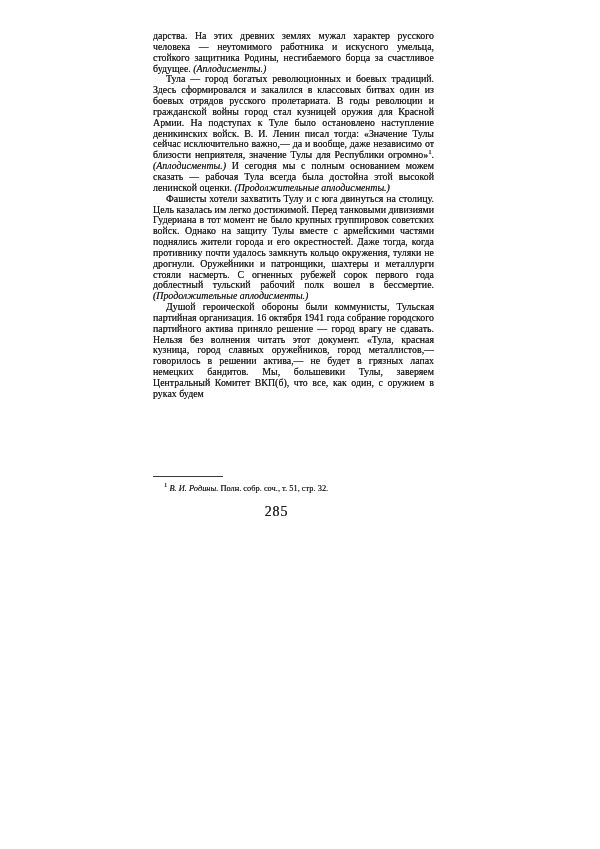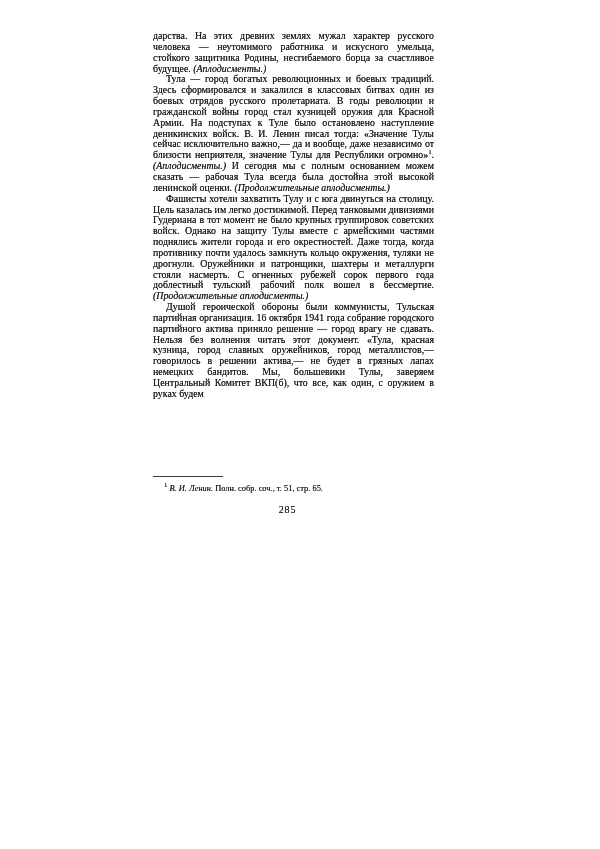--- a/index.html
+++ b/index.html
@@ -46,38 +46,38 @@
     left: 153px;
     top: 484px;
     width: 281px;
     font-size: 8.4px;
     line-height: 10px;
     text-indent: 11px;
     text-shadow: 0 0 0.4px rgba(25,25,25,0.8);
   }
   .page-number {
     position: absolute;
-    left: 147px;
+    left: 136px;
     top: 504px;
     width: 281px;
     text-align: center;
-    font-size: 10px;
+    font-size: 14px;
     letter-spacing: 0.8px;
     text-shadow: 0 0 0.4px rgba(25,25,25,0.8);
   }
 </style>
 </head>
 <body>
 
 <div class="page">
   <main class="text-block">
       <p class="para"><span>дарства. На этих древних землях мужал характер русского человека — неутомимого работника и искусного умельца, стойкого защитника Родины, несгибаемого борца за счастливое будущее. </span><span class="it">(Аплодисменты.)</span></p>
       <p class="para indent"><span>Тула — город богатых революционных и боевых традиций. Здесь сформировался и закалился в классовых битвах один из боевых отрядов русского пролетариата. В годы революции и гражданской войны город стал кузницей оружия для Красной Армии. На подступах к Туле было остановлено наступление деникинских войск. В. И. Ленин писал тогда: «Значение Тулы сейчас исключительно важно,— да и вообще, даже независимо от близости неприятеля, значение Тулы для Республики огромно»</span><sup>1</sup><span>. </span><span class="it">(Аплодисменты.)</span><span> И сегодня мы с полным основанием можем сказать — рабочая Тула всегда была достойна этой высокой ленинской оценки. </span><span class="it">(Продолжительные аплодисменты.)</span></p>
       <p class="para indent"><span>Фашисты хотели захватить Тулу и с юга двинуться на столицу. Цель казалась им легко достижимой. Перед танковыми дивизиями Гудериана в тот момент не было крупных группировок советских войск. Однако на защиту Тулы вместе с армейскими частями поднялись жители города и его окрестностей. Даже тогда, когда противнику почти удалось замкнуть кольцо окружения, туляки не дрогнули. Оружейники и патронщики, шахтеры и металлурги стояли насмерть. С огненных рубежей сорок первого года доблестный тульский рабочий полк вошел в бессмертие. </span><span class="it">(Продолжительные аплодисменты.)</span></p>
       <p class="para indent"><span>Душой героической обороны были коммунисты, Тульская партийная организация. 16 октября 1941 года собрание городского партийного актива приняло решение — город врагу не сдавать. Нельзя без волнения читать этот документ. «Тула, красная кузница, город славных оружейников, город металлистов,— говорилось в решении актива,— не будет в грязных лапах немецких бандитов. Мы, большевики Тулы, заверяем Центральный Комитет ВКП(б), что все, как один, с оружием в руках будем</span></p>
     </main>
 
   <div class="footnote-rule"></div>
 
-  <div class="footnote"><sup>1</sup><span class="it"> В. И. Ленин.</span><span> Полн. собр. соч., т. 51, стр. 65.</span></div>
+  <div class="footnote"><sup>1</sup><span class="it"> В. И. Родины.</span><span> Полн. собр. соч., т. 51, стр. 32.</span></div>
 
   <div class="page-number">285</div>
 </div>
 
 </body></html>

